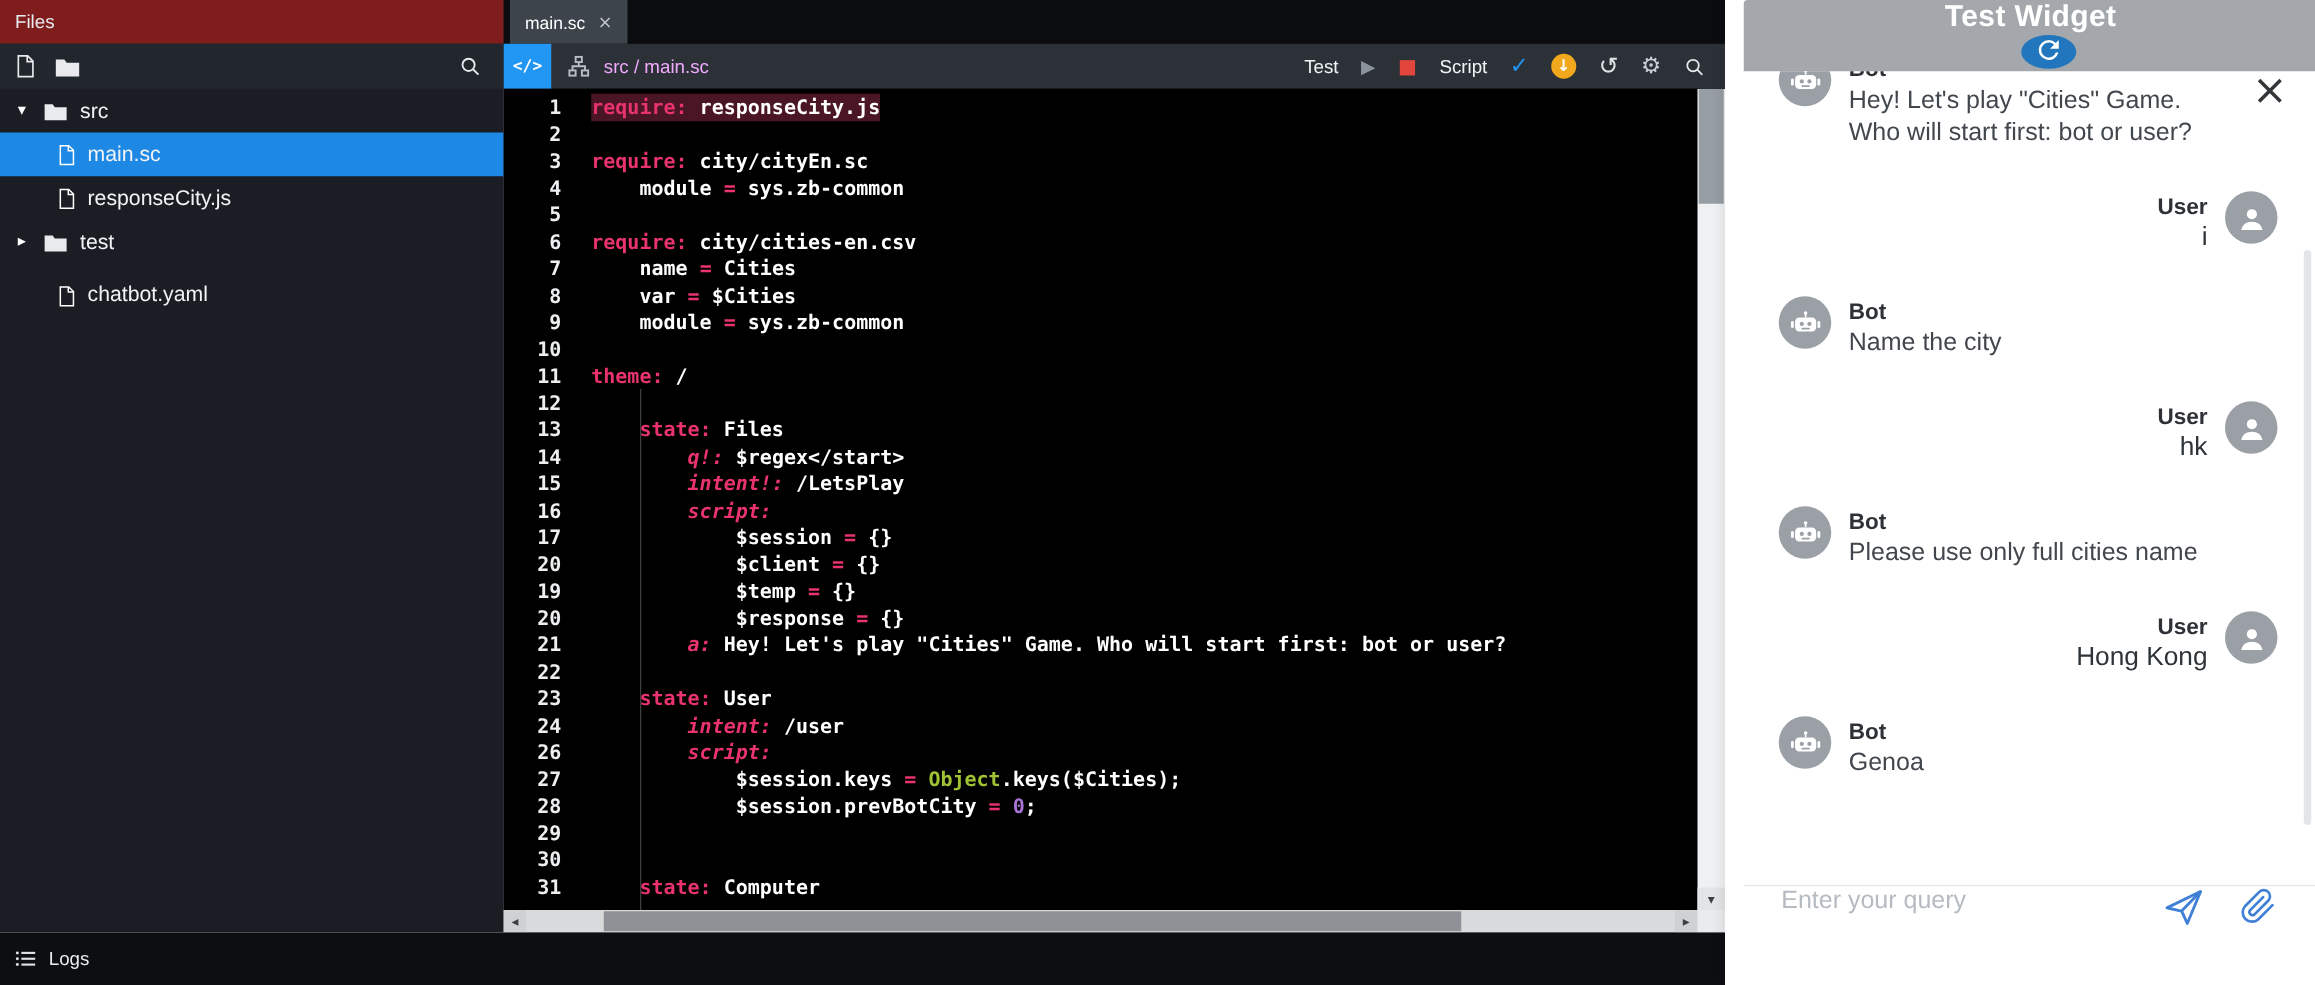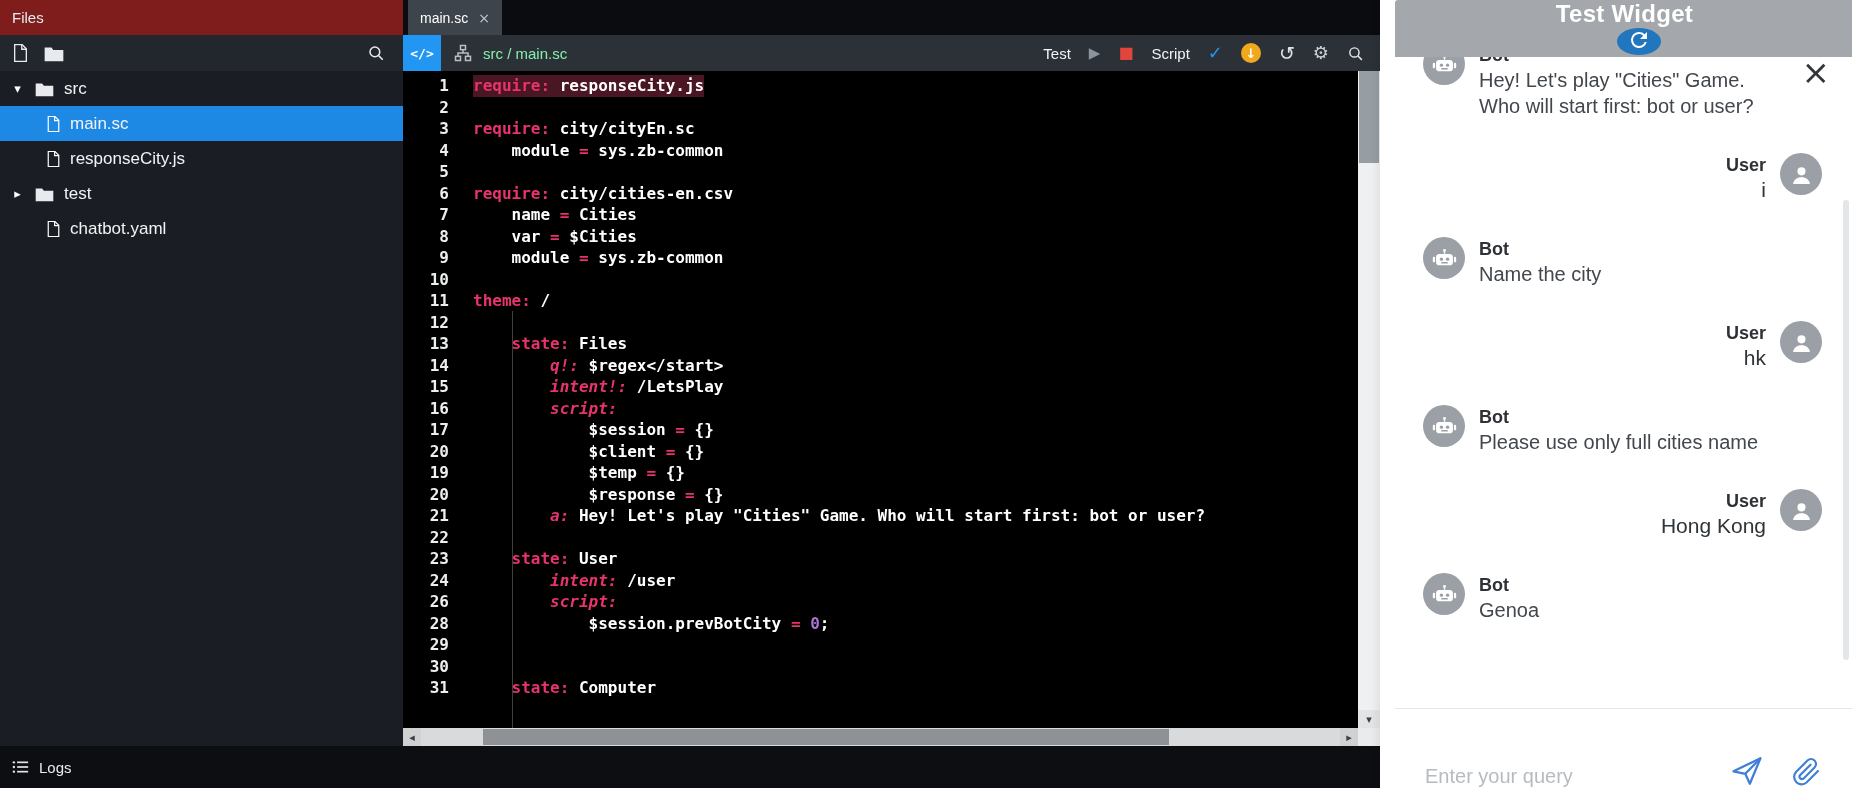--- a/index.html
+++ b/index.html
@@ -28,21 +28,21 @@
   #tabbar { height:35px; background:#0a0c0f; display:flex; align-items:stretch; }
   .tab { margin-left:5px; display:flex; align-items:center; gap:10px; padding:0 12px;
          background:#3e444b; color:#fff; font-size:14px; cursor:pointer; }
   .tab-close { color:#c3c8cd; font-size:14px; font-family:"DejaVu Sans",sans-serif; }
 
   #toolbar { height:36px; background:#2c3138; display:flex; align-items:center; }
   .code-btn { width:38px; height:36px; background:#2196f3; color:#fff; border:none;
               font-size:13px; font-weight:bold; font-family:"DejaVu Sans Mono",monospace;
               display:flex; align-items:center; justify-content:center; cursor:pointer; }
   .sitemap-wrap { margin:0 10px 0 12px; display:flex; align-items:center; }
-  .breadcrumb { color:#86efac; font-size:15px; }
+  .breadcrumb { color:#f0abfc; font-size:15px; }
   .tb-right { margin-left:auto; display:flex; align-items:center; gap:18px; padding-right:16px; }
   .tb-label { color:#f1f4f6; font-size:15px; }
   .ti { font-family:"DejaVu Sans",sans-serif; line-height:1; cursor:pointer; }
   .ti.play  { color:#8b949c; font-size:15px; }
   .ti.stop  { color:#e2453c; font-size:16px; }
   .ti.check { color:#2196f3; font-size:18px; font-weight:bold; }
   .deploy { width:20px; height:20px; border-radius:50%; background:#f2a81d; color:#fff;
             font-size:13px; font-weight:bold; display:flex; align-items:center;
             justify-content:center; cursor:pointer; font-family:"DejaVu Sans",sans-serif; }
   .ti.undo { color:#dfe4e8; font-size:19px; }
@@ -102,21 +102,21 @@
             display:flex; align-items:center; justify-content:center; }
   .msg.bot .mc { margin-left:14px; }
   .mlabel { font-size:18px; font-weight:bold; color:#2e3236; line-height:24px; }
   .mtext  { font-size:20px; color:#42474d; line-height:26px; max-width:280px; }
   .msg.user { justify-content:flex-end; }
   .msg.user .mc { display:flex; flex-direction:column; align-items:flex-end; margin-right:14px; }
   .msg.user .mtext { font-size:21px; color:#2f3438; }
   .w-scrollthumb { position:absolute; right:3px; top:200px; width:6px; height:460px;
                    border-radius:3px; background:#e3e6e8; }
   .w-input { position:absolute; left:15px; right:0; bottom:0; height:80px;
-             border-top:1px solid #e5e7e9; display:flex; align-items:flex-end;
+             border-top:1px solid #e5e7e9; display:flex; align-items:flex-start;
              padding:0 30px; gap:26px; }
   .w-placeholder { flex:1; color:#b5bbc1; font-size:20px; cursor:text; }
   .w-icon-btn { background:none; border:none; display:flex; align-items:center; cursor:pointer; }
 </style>
 </head>
 <body>
 
 <div id="app">
 
   <aside id="sidebar">
@@ -179,21 +179,21 @@
   <div class="tree-row" style="padding-left: 10px;">
     <span class="tw-chev">▸</span>
     <span class="tw-icon">
             <svg width="21" height="16" viewBox="0 0 24 20" fill="#e8eaed">
               <path d="M1 3h8l2.2 3H23v13H1z"></path>
             </svg>
           </span>
     <span class="tw-label">test</span>
   </div>
 
-  <div class="tree-row" style="padding-left: 46px;">
+  <div class="tree-row" style="padding-left: 46px; align-items: flex-end;">
 
     <span class="tw-icon">
             <svg width="15" height="18" viewBox="0 0 20 24" fill="none" stroke="#fff" stroke-width="1.6">
               <path d="M3 2h9l5 5v15H3z"></path>
               <path d="M11.5 2v5.5H17"></path>
             </svg>
           </span>
     <span class="tw-label">chatbot.yaml</span>
   </div>
 </div>
@@ -360,20 +360,24 @@
     <span class="ln">24</span>
     <span class="lt"><span class="seg-pl">        </span><span class="seg-dir">intent:</span><span class="seg-pl"> /user</span></span>
   </div>
 
 
   <div class="cl">
     <span class="ln">26</span>
     <span class="lt"><span class="seg-pl">        </span><span class="seg-dir">script:</span></span>
   </div>
 
+  <div class="cl">
+    <span class="ln">27</span>
+    <span class="lt"><span class="seg-pl">            $session.keys </span><span class="seg-op">=</span><span class="seg-pl"> </span><span class="seg-fn">Object</span><span class="seg-pl">.keys($Cities);</span></span>
+  </div>
 
   <div class="cl">
     <span class="ln">28</span>
     <span class="lt"><span class="seg-pl">            $session.prevBotCity </span><span class="seg-op">=</span><span class="seg-pl"> </span><span class="seg-num">0</span><span class="seg-pl">;</span></span>
   </div>
 
   <div class="cl">
     <span class="ln">29</span>
   </div>
 

